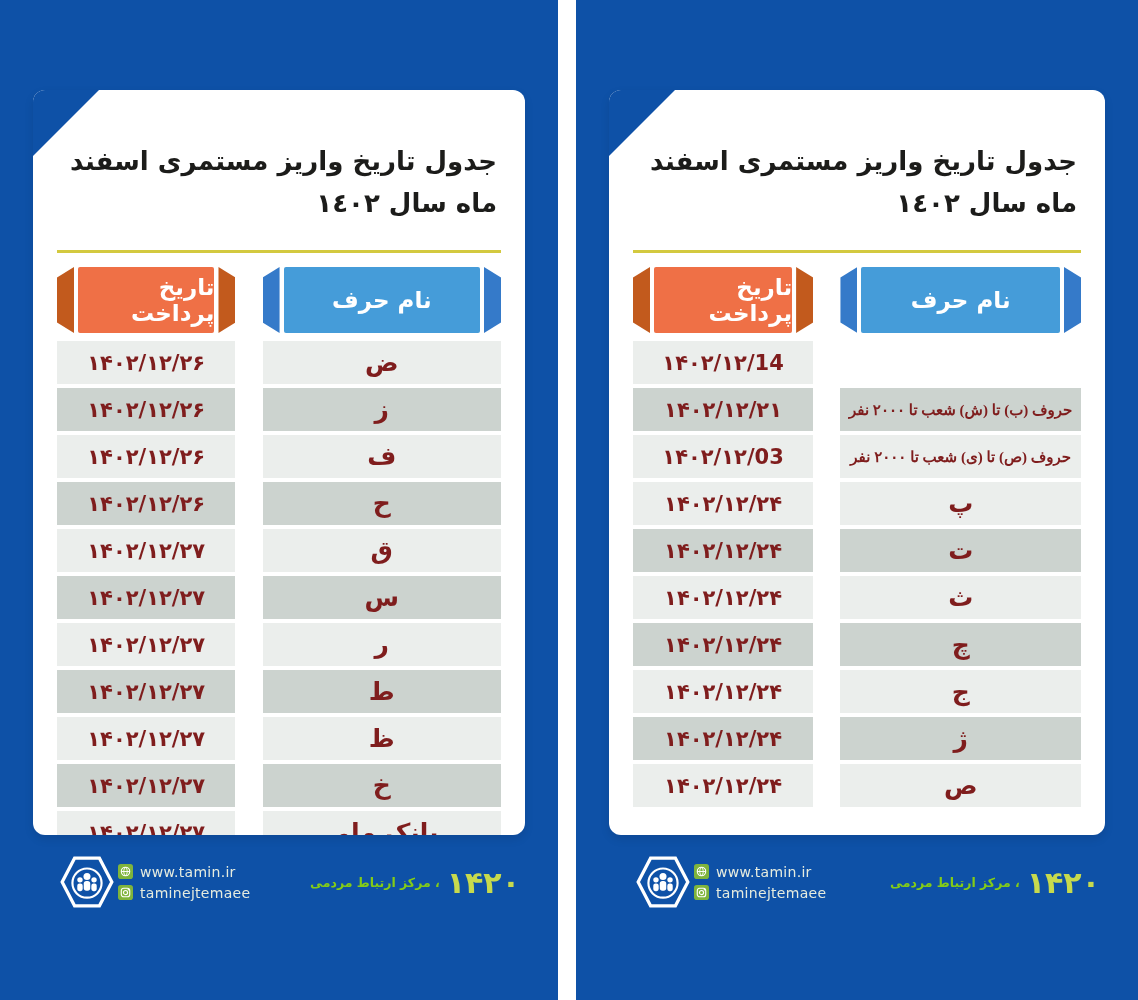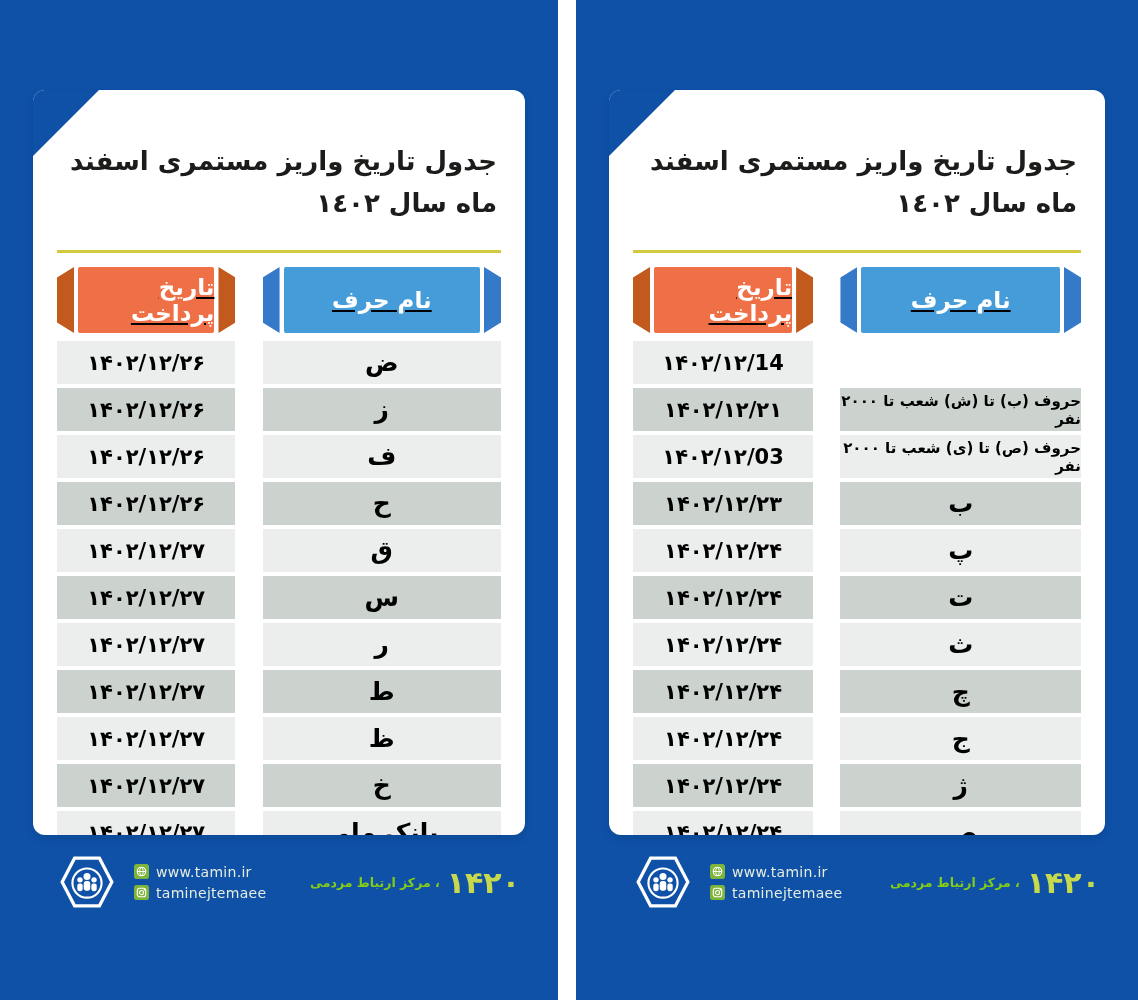--- a/index.html
+++ b/index.html
@@ -53,21 +53,20 @@
     margin:26px 24px 0 24px;
     height:3px;
     background:var(--divider_yellow);
   }
   .thead{
     margin-top:14px;
     padding:0 24px;
     height:66px;
     display:flex;
     justify-content:space-between;
-    text-decoration:underline;
   }
   .hwrap{display:flex;align-items:stretch;gap:4px;height:66px;}
   .hwrap.date-w{width:40.2%;}
   .hwrap.letter-w{width:53.7%;}
   .tail{width:17px;flex:0 0 17px;}
   .tail.left {clip-path:polygon(100% 0,100% 100%,0 84%,0 16%);}
   .tail.right{clip-path:polygon(0 0,0 100%,100% 84%,100% 16%);}
   .tail.orange-dark{background:var(--header_orange_dark);}
   .tail.blue-dark{background:var(--header_blue_dark);}
   .hrect{
@@ -76,36 +75,36 @@
     color:#ffffff;font-weight:bold;font-size:23px;
     border-radius:2px;
   }
   .hrect.orange{background:var(--header_orange);}
   .hrect.hblue{background:var(--header_blue);}
 
   .tbody{margin-top:8px;padding:0 24px;}
   .trow{display:flex;justify-content:space-between;height:43px;margin-bottom:4px;}
   .cell{
     display:flex;align-items:center;justify-content:center;
-    font-weight:bold;color:#000000;
+    font-weight:bold;color:#7f1d1d;
   }
   .cell.date{width:40.2%;font-size:21px;letter-spacing:0.5px;}
   .cell.letter{width:53.7%;font-size:25px;}
-  .cell.letter.small{font-size:15px;}
+  .cell.letter.small{font-size:15px;font-family:Liberation Serif, serif;}
   .trow.light .cell{background:var(--row_light);}
   .trow.dark  .cell{background:var(--row_dark);}
 
   .footer{
     margin-top:20px;
     padding:0 38px 0 60px;
     display:flex;
     justify-content:space-between;
     align-items:center;
   }
-  .brand{display:flex;align-items:center;gap:20px;}
+  .brand{display:flex;align-items:center;gap:4px;}
   .logo{width:54px;height:54px;}
   .links{display:flex;flex-direction:column;gap:5px;}
   .linkrow{display:flex;align-items:center;gap:7px;color:#e6ecdf;font-size:14px;letter-spacing:0.3px;}
   .mini{width:15px;height:15px;}
   .mini .bg{fill:var(--footer_green);}
   .hotline{display:flex;align-items:center;gap:7px;}
   .hnum{font-size:30px;font-weight:bold;color:var(--hotline_green);}
   .hlabel{font-size:12.5px;font-weight:bold;color:#84cc16;}
 </style>
 </head>
@@ -236,24 +235,20 @@
           <div class="cell date" dir="ltr">۱۴۰۲/۱۲/14</div>
         </div>
         <div class="trow dark">
           <div class="cell date" dir="ltr">۱۴۰۲/۱۲/۲۱</div>
           <div class="cell letter small" dir="rtl">حروف (ب) تا (ش) شعب تا ۲۰۰۰ نفر</div>
         </div>
         <div class="trow light">
           <div class="cell date" dir="ltr">۱۴۰۲/۱۲/03</div>
           <div class="cell letter small" dir="rtl">حروف (ص) تا (ی) شعب تا ۲۰۰۰ نفر</div>
         </div>
-        <div class="trow dark">
-          <div class="cell date" dir="ltr">۱۴۰۲/۱۲/۲۳</div>
-          <div class="cell letter" dir="rtl">ب</div>
-        </div>
         <div class="trow light">
           <div class="cell date" dir="ltr">۱۴۰۲/۱۲/۲۴</div>
           <div class="cell letter" dir="rtl">پ</div>
         </div>
         <div class="trow dark">
           <div class="cell date" dir="ltr">۱۴۰۲/۱۲/۲۴</div>
           <div class="cell letter" dir="rtl">ت</div>
         </div>
         <div class="trow light">
           <div class="cell date" dir="ltr">۱۴۰۲/۱۲/۲۴</div>

